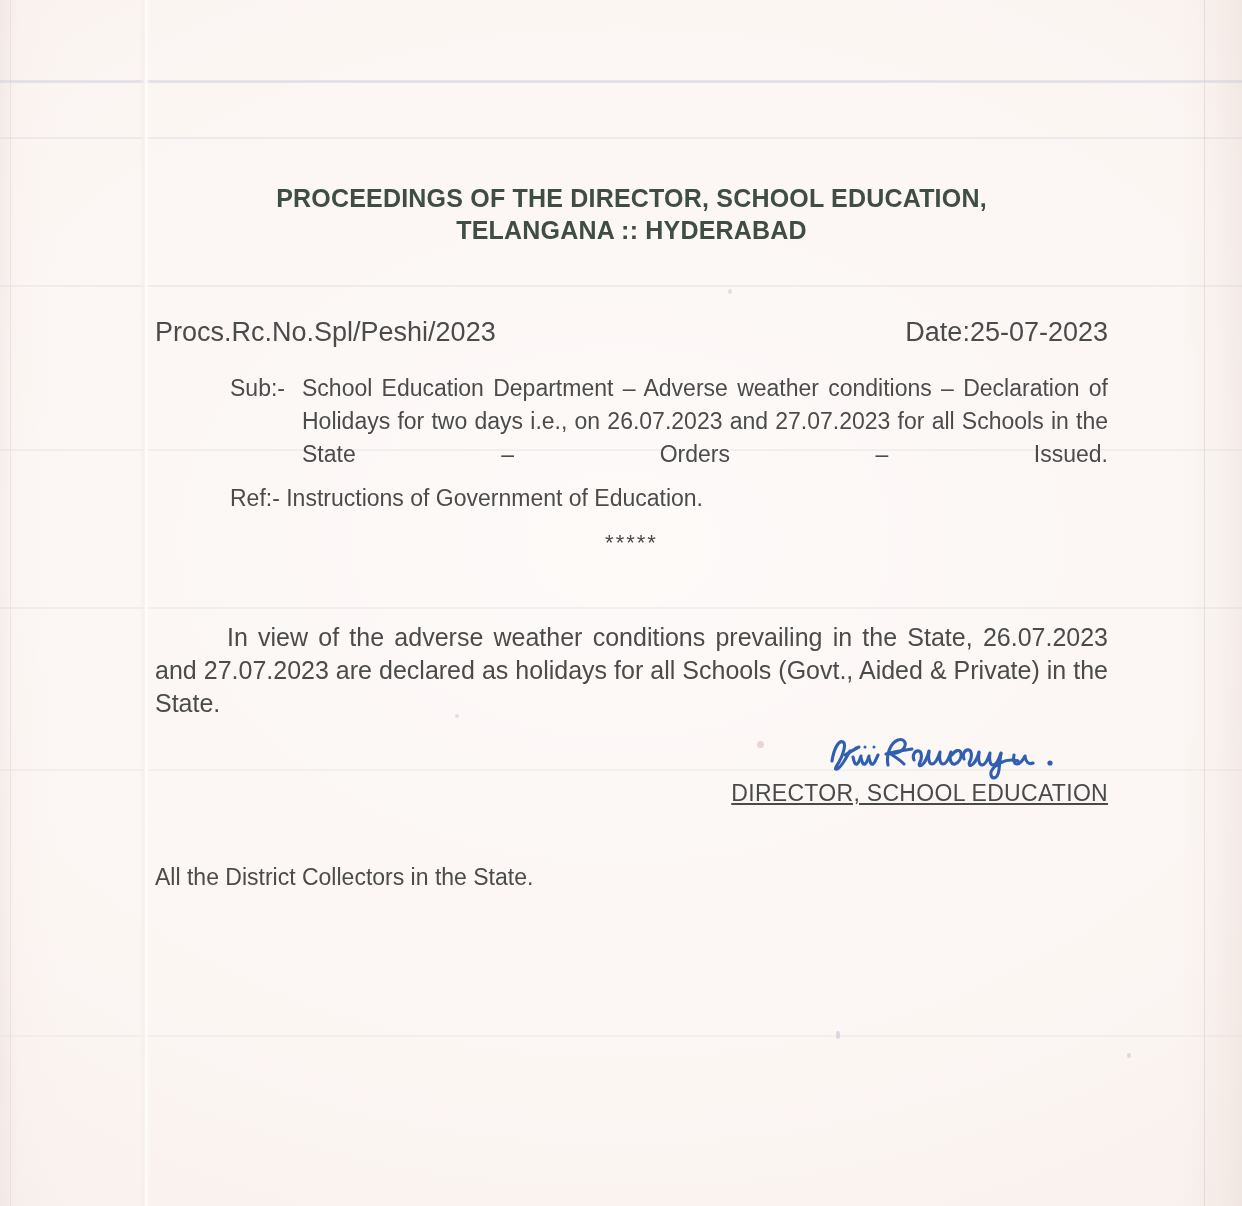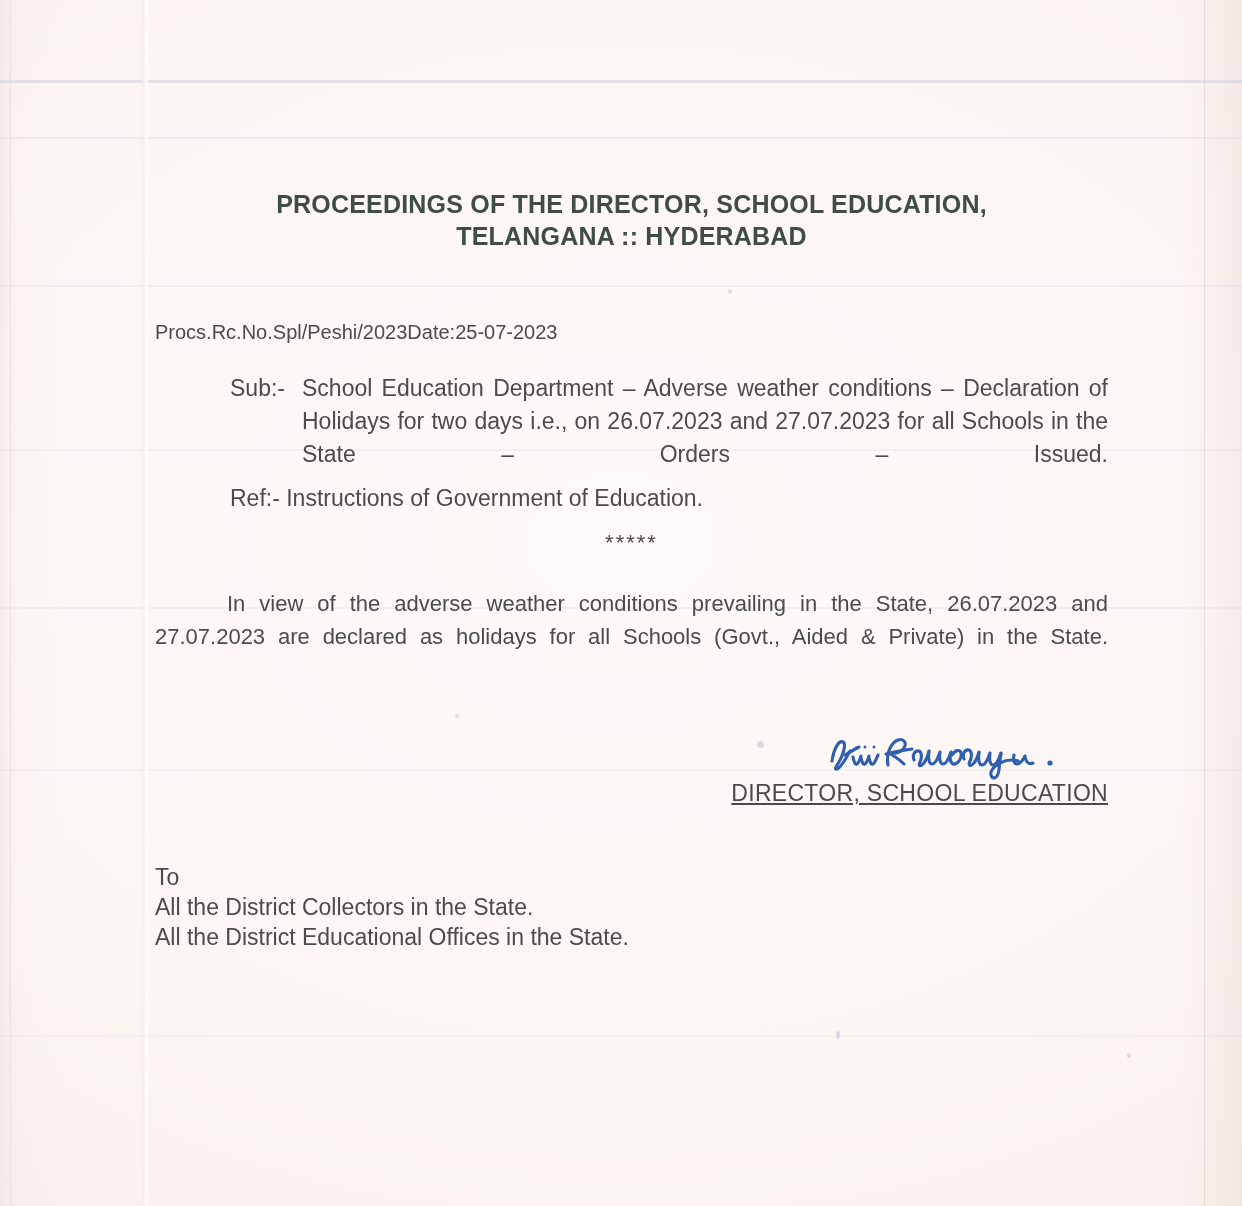--- a/index.html
+++ b/index.html
@@ -93,42 +93,42 @@
   }
 
   
   .content {
     position: absolute;
     inset: 0;
   }
 
   .doc-header {
     position: absolute;
-    top: 188px;
+    top: 182px;
     left: 155px;
     width: 953px;
     text-align: center;
     color: #3f4d43;
     font-weight: bold;
     font-size: 25px;
     line-height: 32px;
     letter-spacing: 0.2px;
     font-stretch: condensed;
   }
   .doc-header .hline { display: block; white-space: nowrap; }
 
   .ref-row {
     position: absolute;
     top: 317px;
     left: 155px;
     width: 953px;
     display: flex;
-    justify-content: flex-start;
+    justify-content: space-between;
     align-items: baseline;
-    font-size: 20px;
+    font-size: 27px;
     line-height: 30px;
   }
 
   .sub-block {
     position: absolute;
     top: 372px;
     left: 230px;
     width: 878px;
     font-size: 23px;
     line-height: 33px;
@@ -160,24 +160,24 @@
     top: 530px;
     left: 155px;
     width: 953px;
     text-align: center;
     font-size: 22px;
     letter-spacing: 2px;
   }
 
   .body-para {
     position: absolute;
-    top: 587px;
-    left: 155px;
-    width: 953px;
-    font-size: 22px;
+    top: 621px;
+    left: 155px;
+    width: 953px;
+    font-size: 25px;
     line-height: 33px;
     text-align: justify;
     text-justify: inter-word;
     text-indent: 72px;
   }
   .body-para::after {
     content: "";
     display: inline-block;
     width: 100%;
   }
@@ -289,19 +289,17 @@
           <path d="M173,23 C171,30 172,38 170,43 C168,48 164,48 163,44 C162,40 166,35 172,32 C178,29 184,28 190,30"></path>
           <path d="M186,24 C185,29 186,33 189,33 C192,33 195,29 197,25"></path>
           <path d="M197,26 C198,31 201,34 205,32"></path>
           <circle cx="222" cy="32" r="2.6" fill="#2f5fae" stroke="none"></circle>
         </g>
       </svg>
       <div class="designation">DIRECTOR, SCHOOL EDUCATION</div>
     </div>
 
     <div class="distribution">
-      <div class="dline">To</div>
       <div class="dline">All the District Collectors in the State.</div>
-      <div class="dline">All the District Educational Offices in the State.</div>
     </div>
 
   </div>
 </div>
 
 </body></html>

